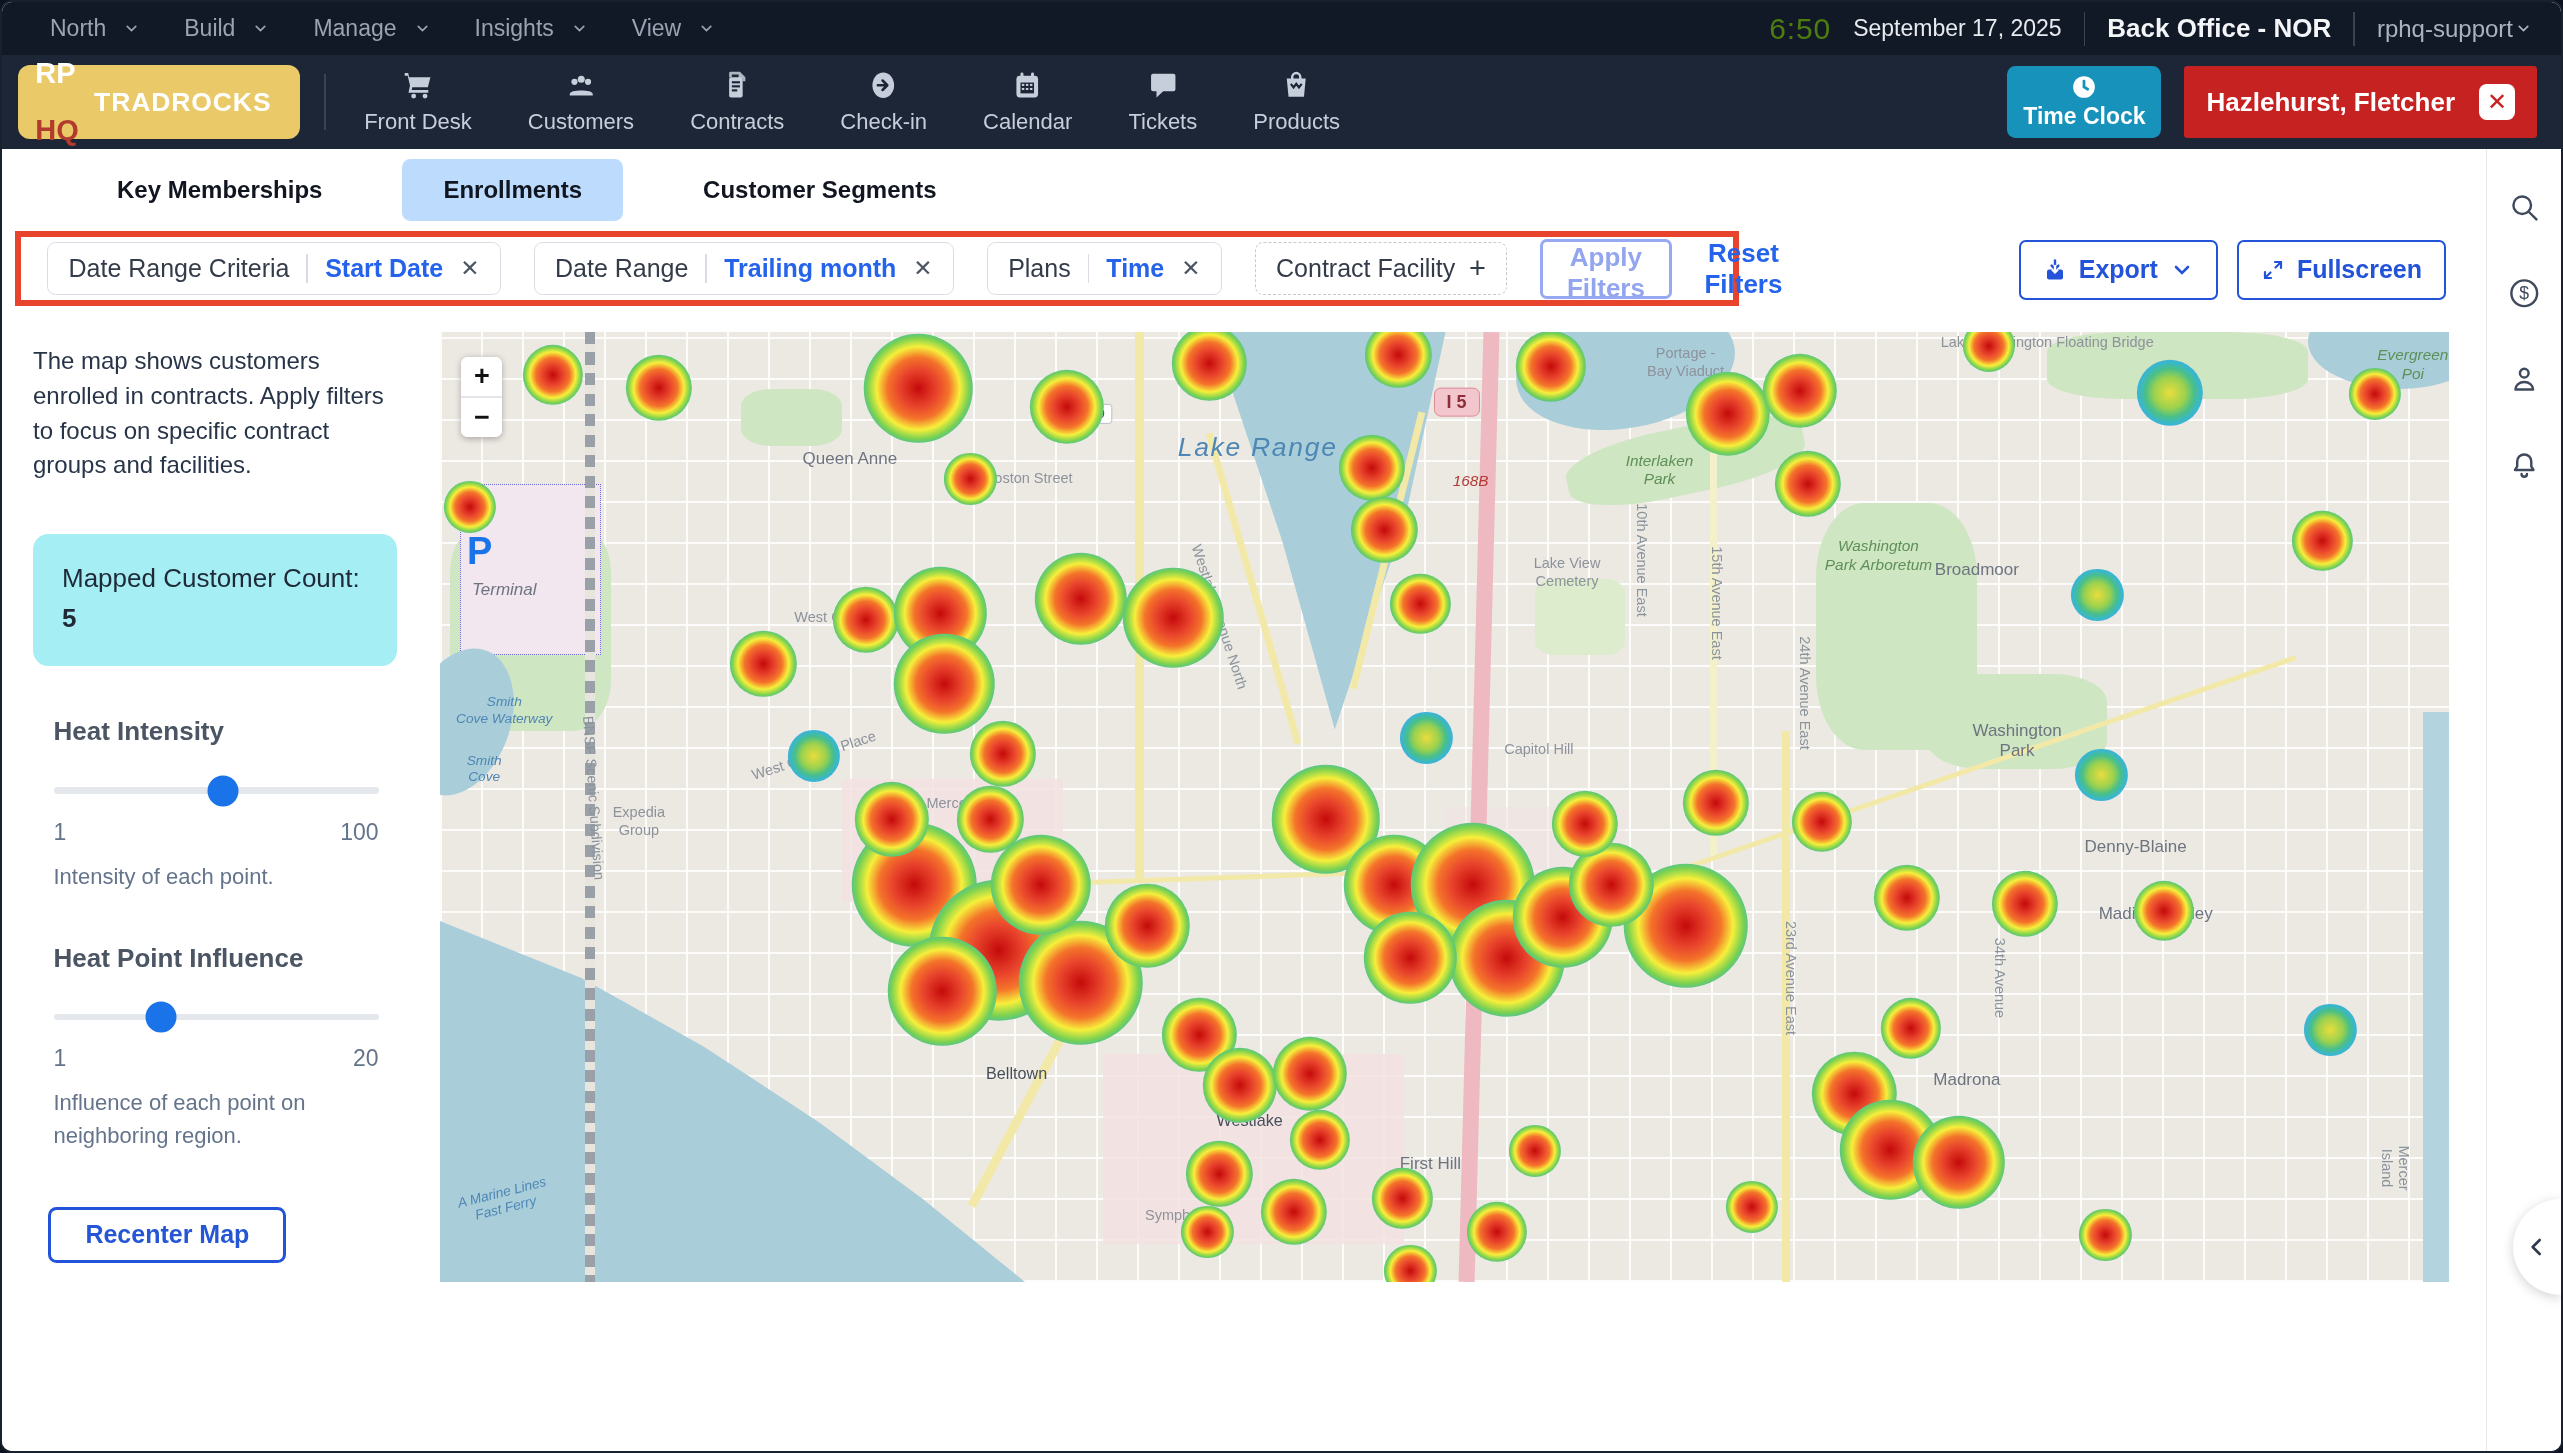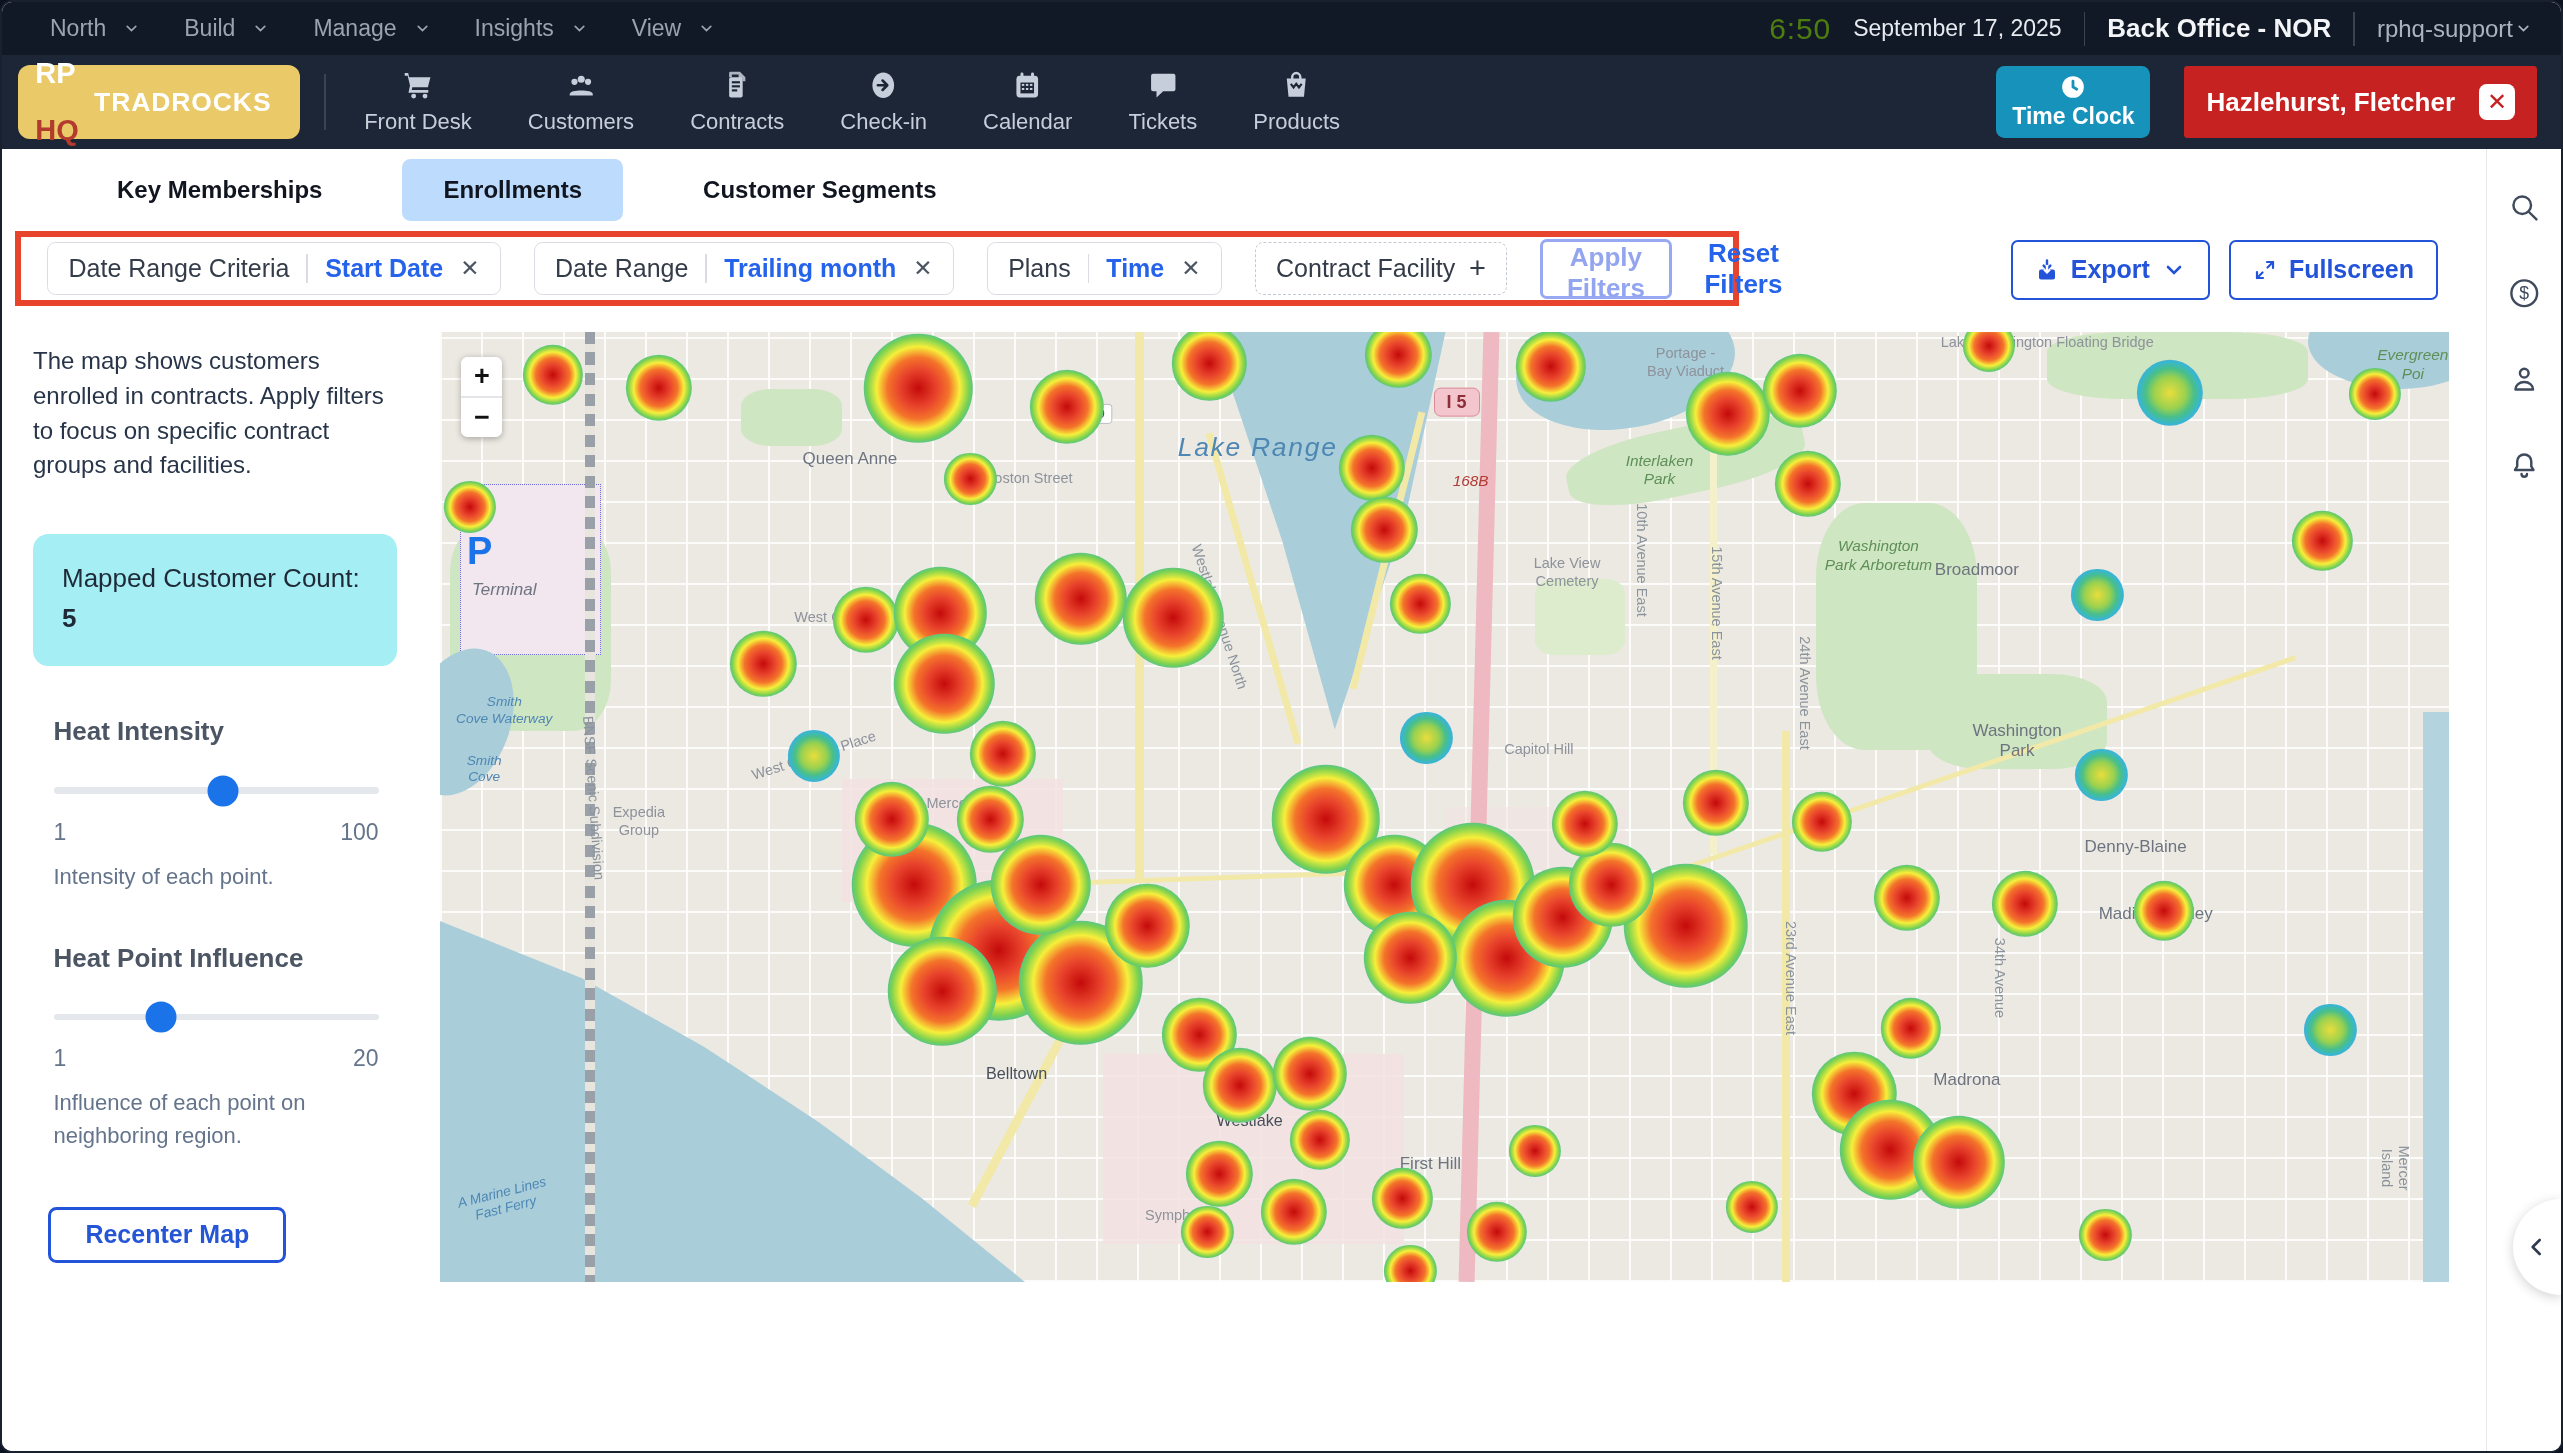--- a/index.html
+++ b/index.html
@@ -23,21 +23,21 @@
   .appbar{ height:94px; background:#1d2636; display:flex; align-items:center; padding:0 24px 0 16.2px; }
   .logo{ display:flex; align-items:center; gap:15.4px; background:#e9c968; border-radius:12px; height:74px; padding:0 29px 0 17px; }
   .logo-mark{ display:flex; flex-direction:column; line-height:.95; font-weight:800; font-size:29px;gap:29px; }
   .logo-mark .l1{ color:#ffffff; }
   .logo-mark .l2{ color:#b23b2e; }
   .brand{ color:#fff; font-size:26.5px; font-weight:700; letter-spacing:0.9px; }
   .vrule{ width:1.7px; height:56px; background:#3a4353; margin:0 38px 0 24px; }
   .appnav{ display:flex; gap:56px; }
   .appnav-item{ display:flex; flex-direction:column; align-items:center; gap:6.8px; color:#c7cedb; font-size:22px; cursor:default; }
   .appnav-item svg{ width:32.5px; height:32.5px; fill:#c7cedb; }
-  .appbar-right{ margin-left:auto; display:flex; gap:34px; }
+  .appbar-right{ margin-left:auto; display:flex; gap:23px; }
   .btn-timeclock{ background:#1793bb; border:none; border-radius:8.5px; width:154px; height:72px; display:flex; flex-direction:column; align-items:center; justify-content:center; gap:3.4px; color:#fff; font-size:23px; font-weight:700; font-family:inherit; }
   .btn-timeclock svg{ width:26px; height:26px; }
   .btn-user{ background:#c72222; border:none; border-radius:3.4px; height:72px; padding:0 22px; display:flex; align-items:center; gap:24px; color:#fff; font-size:26px; font-weight:600; font-family:inherit; }
   .xbox{ width:36px; height:36px; background:#fff; border-radius:7.7px; color:#c72222; font-size:24px; font-weight:800; display:flex; align-items:center; justify-content:center; }
 
   
   .content{ position:relative; width:100%; height:calc(100% - 147px); background:#fff; }
   .main{ position:absolute; left:0; top:0; width:2488px; height:100%; }
   .rail{ position:absolute; right:0; top:0; width:75px; height:100%; border-left:1.7px solid #e6e8eb; display:flex; flex-direction:column; align-items:center; padding-top:41px; gap:48px; }
   .rail button{ background:none; border:none; width:38px; height:38px; }
@@ -58,21 +58,21 @@
   .filterbar{ position:relative; height:101px; }
   .redbox{ position:absolute; left:13px; top:0; width:1724px; height:75px; border:6px solid #e8432c; display:flex; align-items:center; gap:32.5px; padding-left:26px; }
   .chip{ display:flex; align-items:center; gap:17px; background:#fff; border:1.7px solid #d9dde3; border-radius:8.5px; height:53px; padding:0 20.5px; font-size:25px; color:#343c49; white-space:nowrap; }
   .chip .cdiv{ width:1.7px; height:29px; background:#d9dde3; }
   .chip .cval{ color:#2563eb; font-weight:600; }
   .chip .cx{ color:#4b5563; font-size:23px; cursor:default; }
   .chip.dashed{ border:1.7px dashed #c3c9d1; color:#343c49; gap:13.7px; }
   .chip .plus{ font-size:29px; color:#343c49; }
   .btn-apply{ background:#fff; border:3.4px solid #97a9f2; border-radius:6.8px; height:60px; padding:0 24px; color:#93a5ef; font-size:26px; font-weight:600; font-family:inherit; }
   .link-reset{ background:none; border:none; color:#2563eb; font-size:26px; font-weight:700; font-family:inherit; }
-  .actions{ position:absolute; right:52px; top:8.5px; display:flex; gap:19px; }
+  .actions{ position:absolute; right:44px; top:8.5px; display:flex; gap:19px; }
   .btn-outline{ background:#fff; border:2.6px solid #2353d8; border-radius:6.8px; height:60px; display:flex; align-items:center; gap:12px; padding:0 22px; color:#2353d8; font-size:25px; font-weight:700; font-family:inherit; }
   .btn-outline svg{ width:24px; height:24px; }
 
   
   .bodyrow{ position:relative; }
   .sidebar{ position:absolute; left:0; top:0; width:427px; padding:12px 0 0 31px; }
   .desc{ font-size:24px; line-height:1.45; color:#283548; width:376px; }
   .count-card{ margin-top:51px; width:364px; background:#a4eef4; border-radius:15.4px; padding:29px 29px 32.5px; }
   .count-label{ font-size:26px; color:#1f2937; }
   .count-value{ font-size:26px; font-weight:800; color:#1f2937; margin-top:8.5px; }

